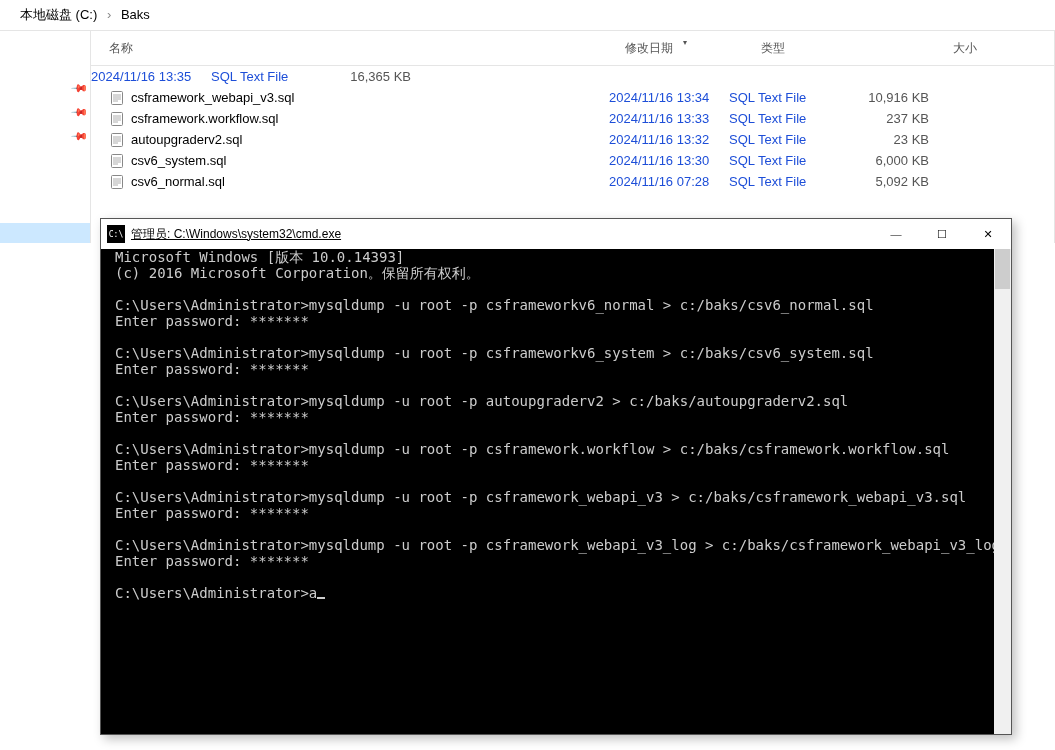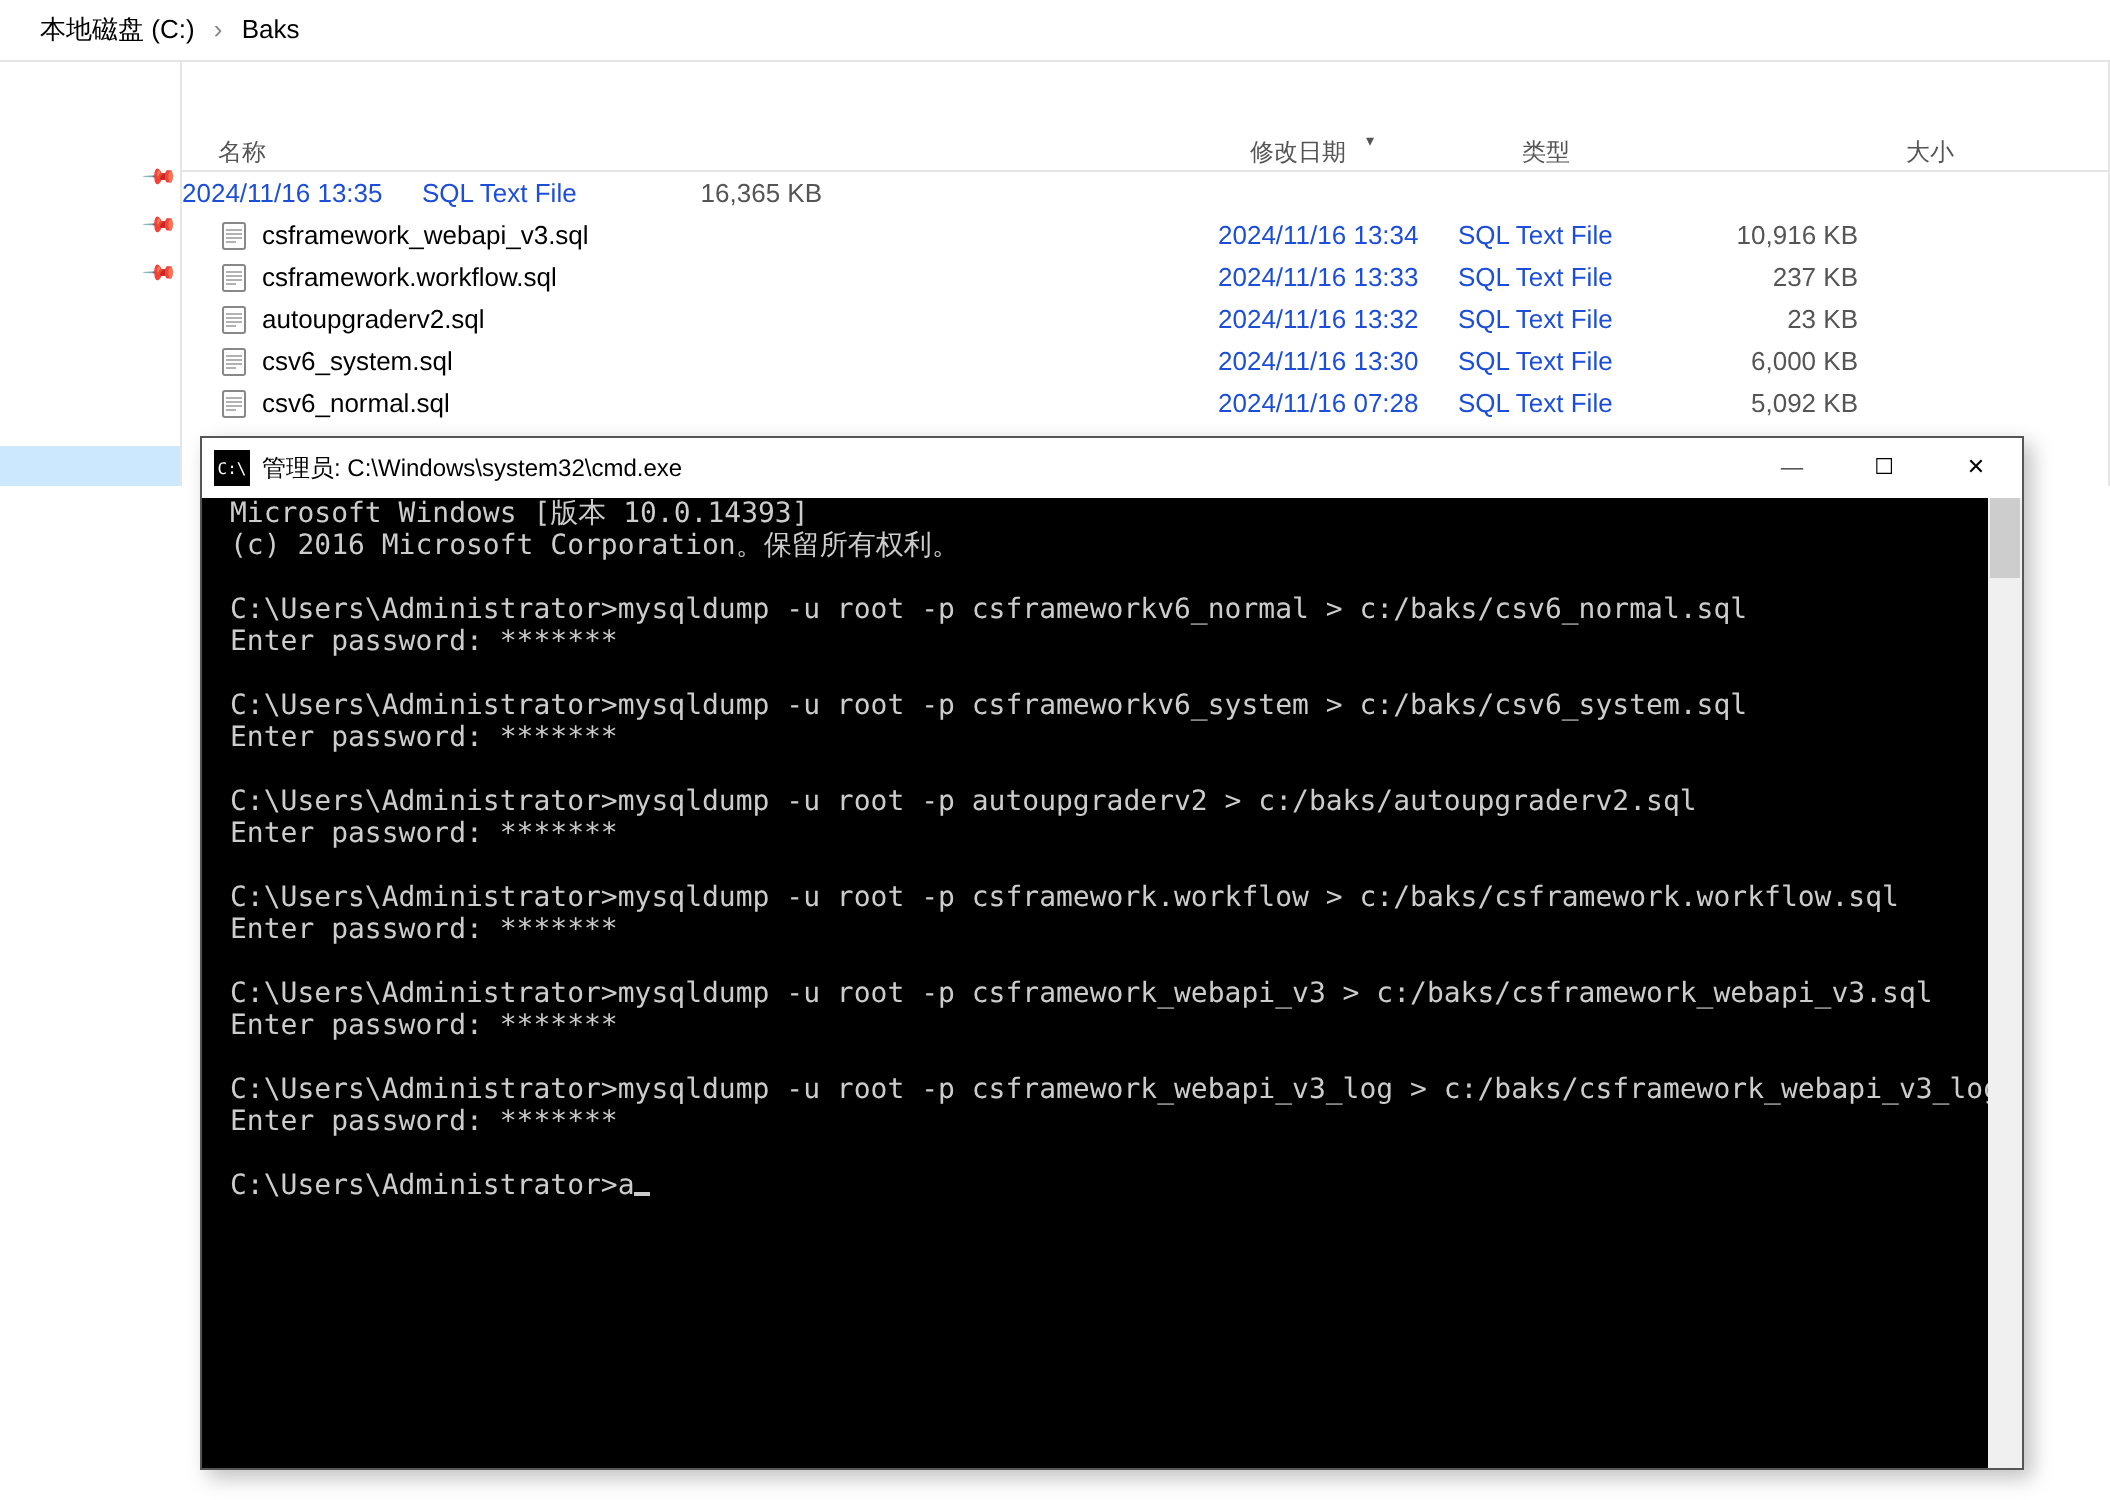--- a/index.html
+++ b/index.html
@@ -4,40 +4,40 @@
 <style>
   html,body{margin:0;padding:0;font-family:"Segoe UI","Microsoft YaHei",Arial,sans-serif;font-size:12px;background:#fff;color:#000;width:1055px;height:750px;overflow:hidden;}
   .breadcrumb{height:30px;line-height:30px;padding-left:20px;border-bottom:1px solid #e5e5e5;background:#fff;font-size:13px;}
   .breadcrumb .sep{display:inline-block;margin:0 6px;color:#888;}
   .explorer-body{display:flex;}
   .left-rail{width:90px;padding-top:50px;}
   .left-rail .pin{width:90px;height:24px;text-align:right;color:#666;padding-right:3px;box-sizing:border-box;}
   .pin-icon{display:inline-block;transform:rotate(45deg);font-size:11px;color:#888;}
   .highlighted{background:#cce8ff;height:20px;width:90px;margin-top:70px;}
   .filepane{flex:1;border-left:1px solid #e5e5e5;border-right:1px solid #e5e5e5;}
-  .cols{display:flex;align-items:flex-end;height:34px;border-bottom:1px solid #e5e5e5;color:#555;font-size:12px;margin-top:20px;}
+  .cols{display:flex;align-items:center;height:34px;border-bottom:1px solid #e5e5e5;color:#555;font-size:12px;}
   .cols >div{padding:0 8px;}
   .c-name{width:500px;padding-left:18px !important;}
   .c-date{width:120px;position:relative;}
   .c-type{width:110px;}
   .c-size{width:90px;text-align:right;}
   .sort-ind{position:absolute;top:-2px;left:50%;transform:translateX(-50%);font-size:8px;color:#555;}
   .file-row{display:flex;align-items:center;height:21px;font-size:13px;}
   .file-row .c-name{display:flex;align-items:center;gap:6px;}
   .file-icon{width:16px;height:16px;display:inline-flex;align-items:center;justify-content:center;}
   .file-icon svg{width:16px;height:16px;}
   .file-row .c-date,.file-row .c-type{color:#1d4ed8;}
   .file-row .c-size{color:#555;}
 
   
   .cmd-win{position:absolute;left:100px;top:218px;width:910px;height:515px;border:1px solid #555;box-shadow:4px 4px 10px rgba(0,0,0,0.25);background:#000;}
   .cmd-title{height:30px;background:#fff;display:flex;align-items:center;border-bottom:1px solid #ccc;}
   .cmd-title-icon{width:18px;height:18px;margin:0 6px;background:#000;display:flex;align-items:center;justify-content:center;}
   .cmd-title-icon span{color:#fff;font-size:8px;font-family:Consolas,monospace;}
-  .cmd-title-text{flex:1;font-size:12px;color:#000;}
+  .cmd-title-text{flex:1;font-size:12px;color:#000;text-decoration:underline;}
   .winbtn{width:46px;height:30px;text-align:center;line-height:30px;font-family:"Segoe UI Symbol";font-size:11px;color:#000;}
   .cmd-body{position:absolute;top:30px;left:0;right:17px;bottom:0;background:#000;color:#ccc;font-family:"NSimSun","SimSun","Consolas",monospace;font-size:14px;line-height:16px;padding:0 14px;white-space:pre;overflow:hidden;}
   .cmd-scroll{position:absolute;top:30px;right:0;width:17px;bottom:0;background:#f0f0f0;}
   .cmd-scroll-thumb{position:absolute;top:0;left:1px;right:1px;height:40px;background:#cdcdcd;}
   .cursor{display:inline-block;width:8px;height:2px;background:#ccc;vertical-align:baseline;margin-bottom:-1px;}
 </style>
 </head>
 <body>
 
 <div class="breadcrumb">

